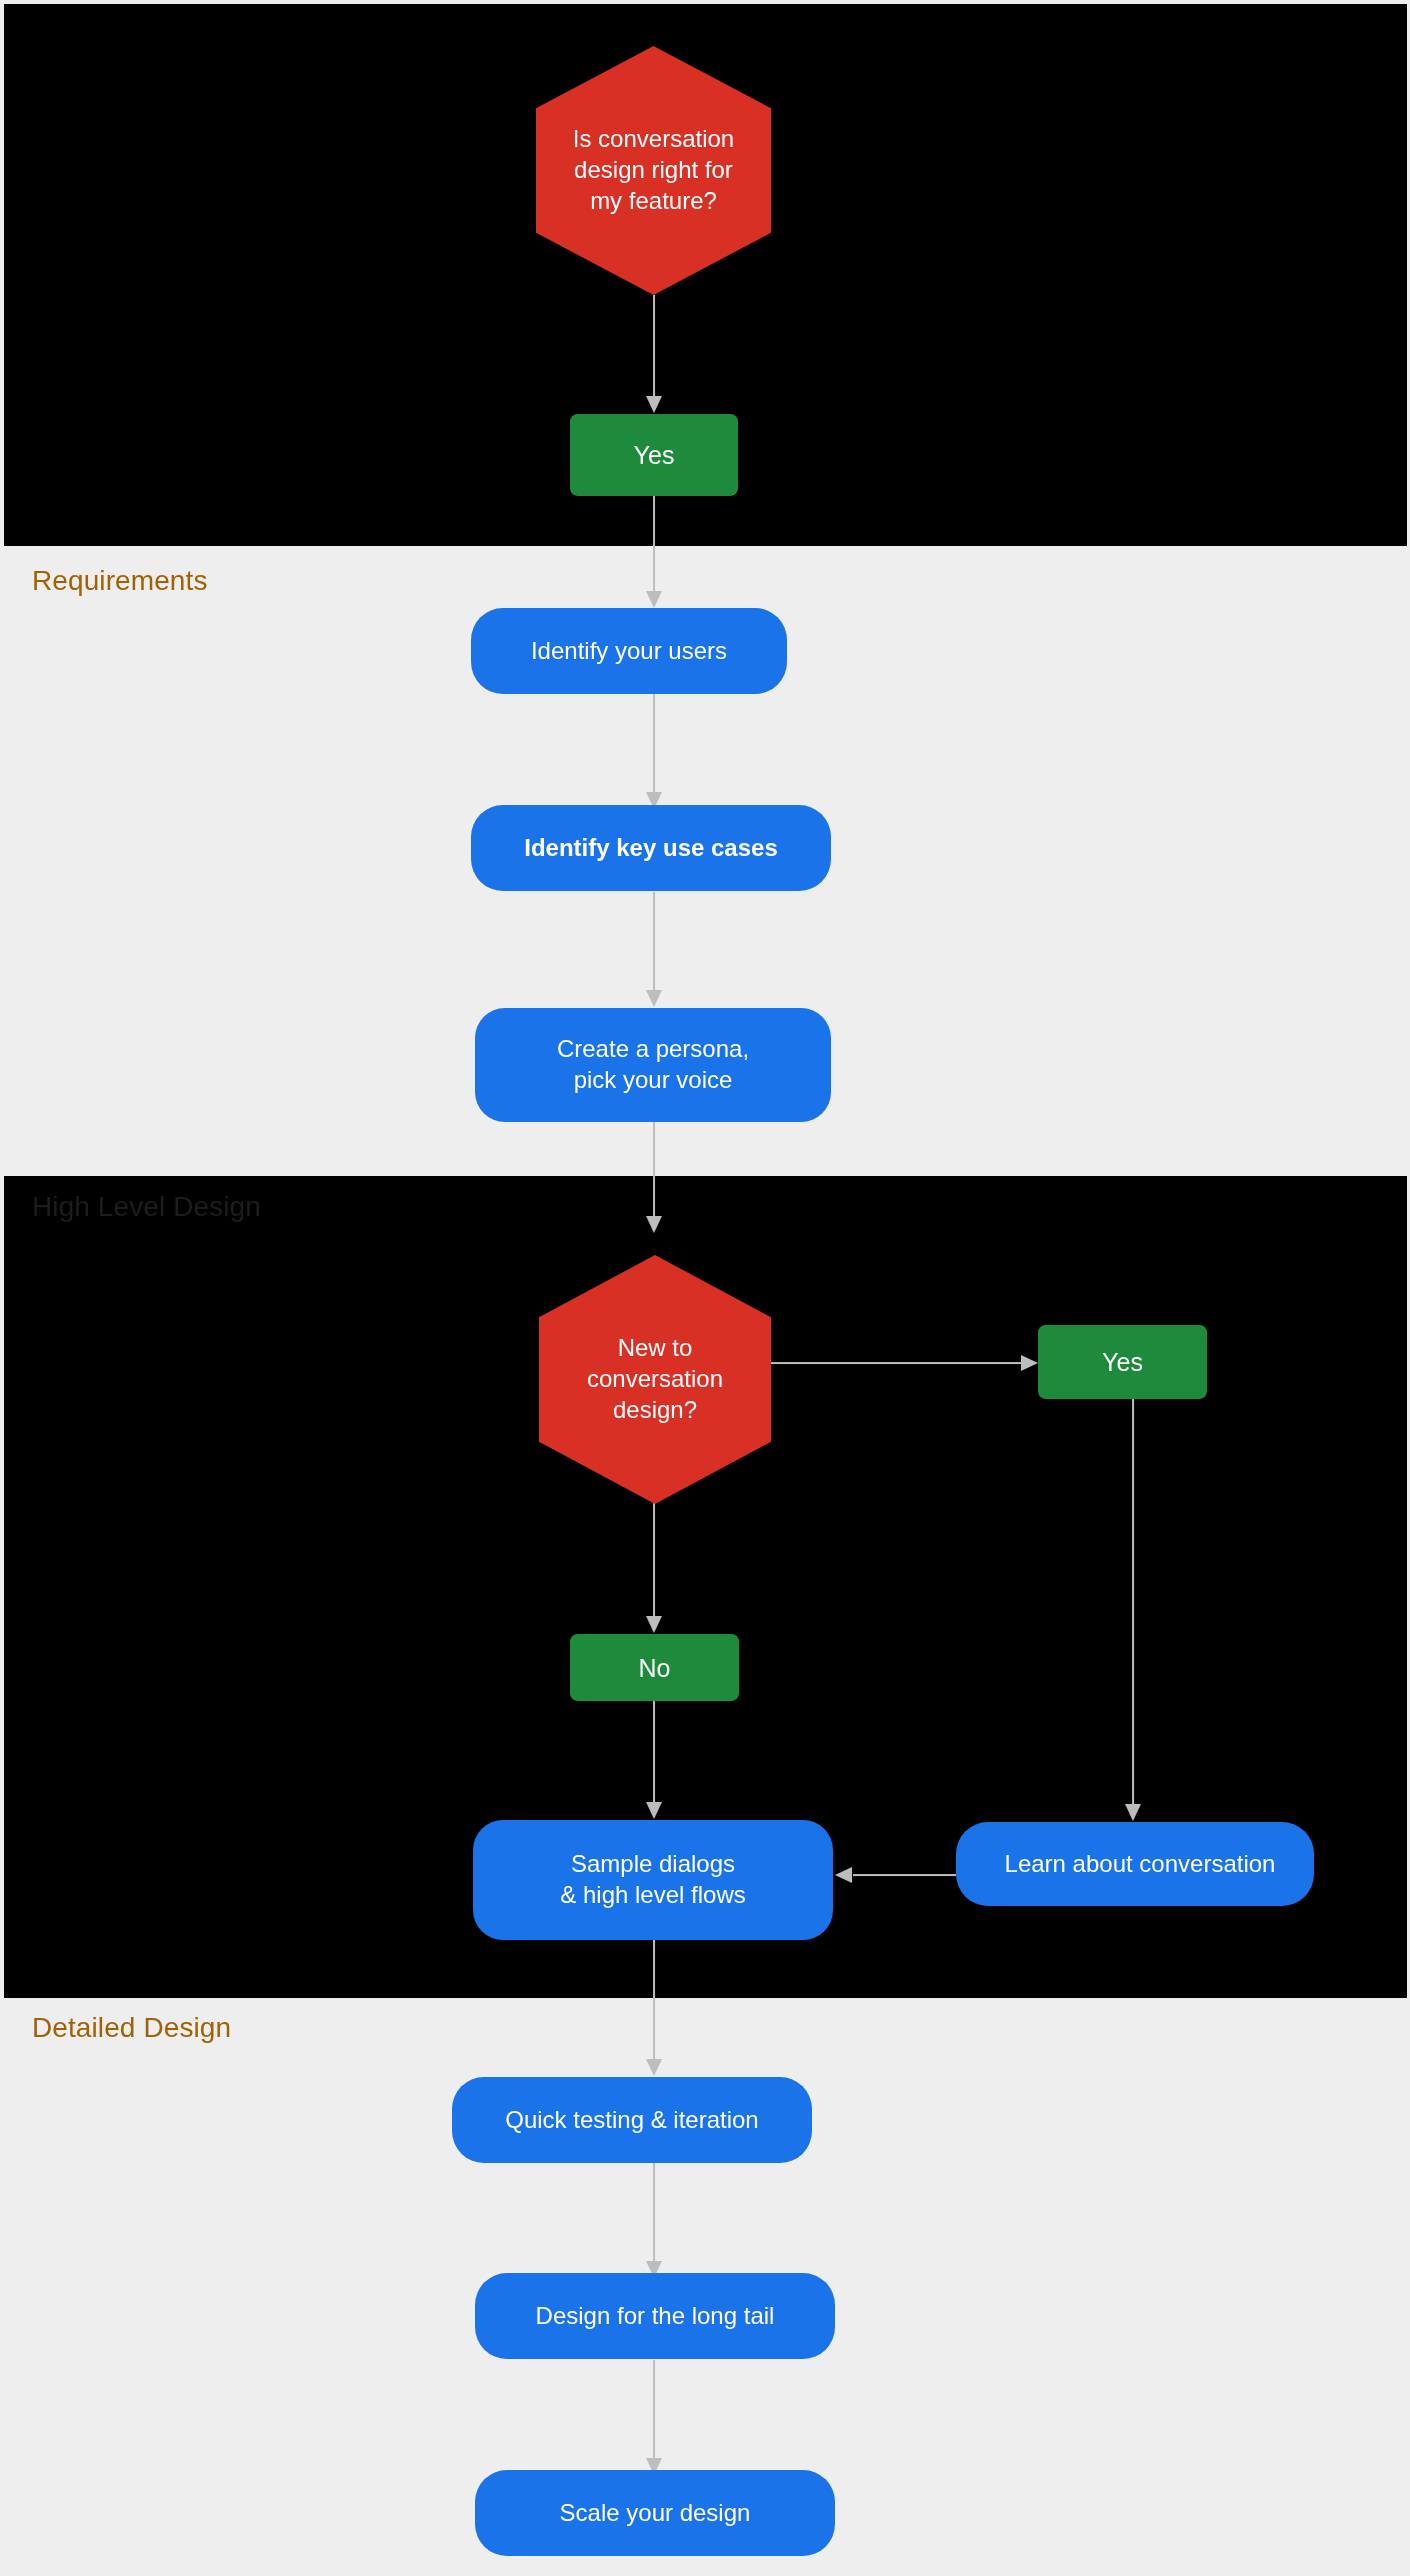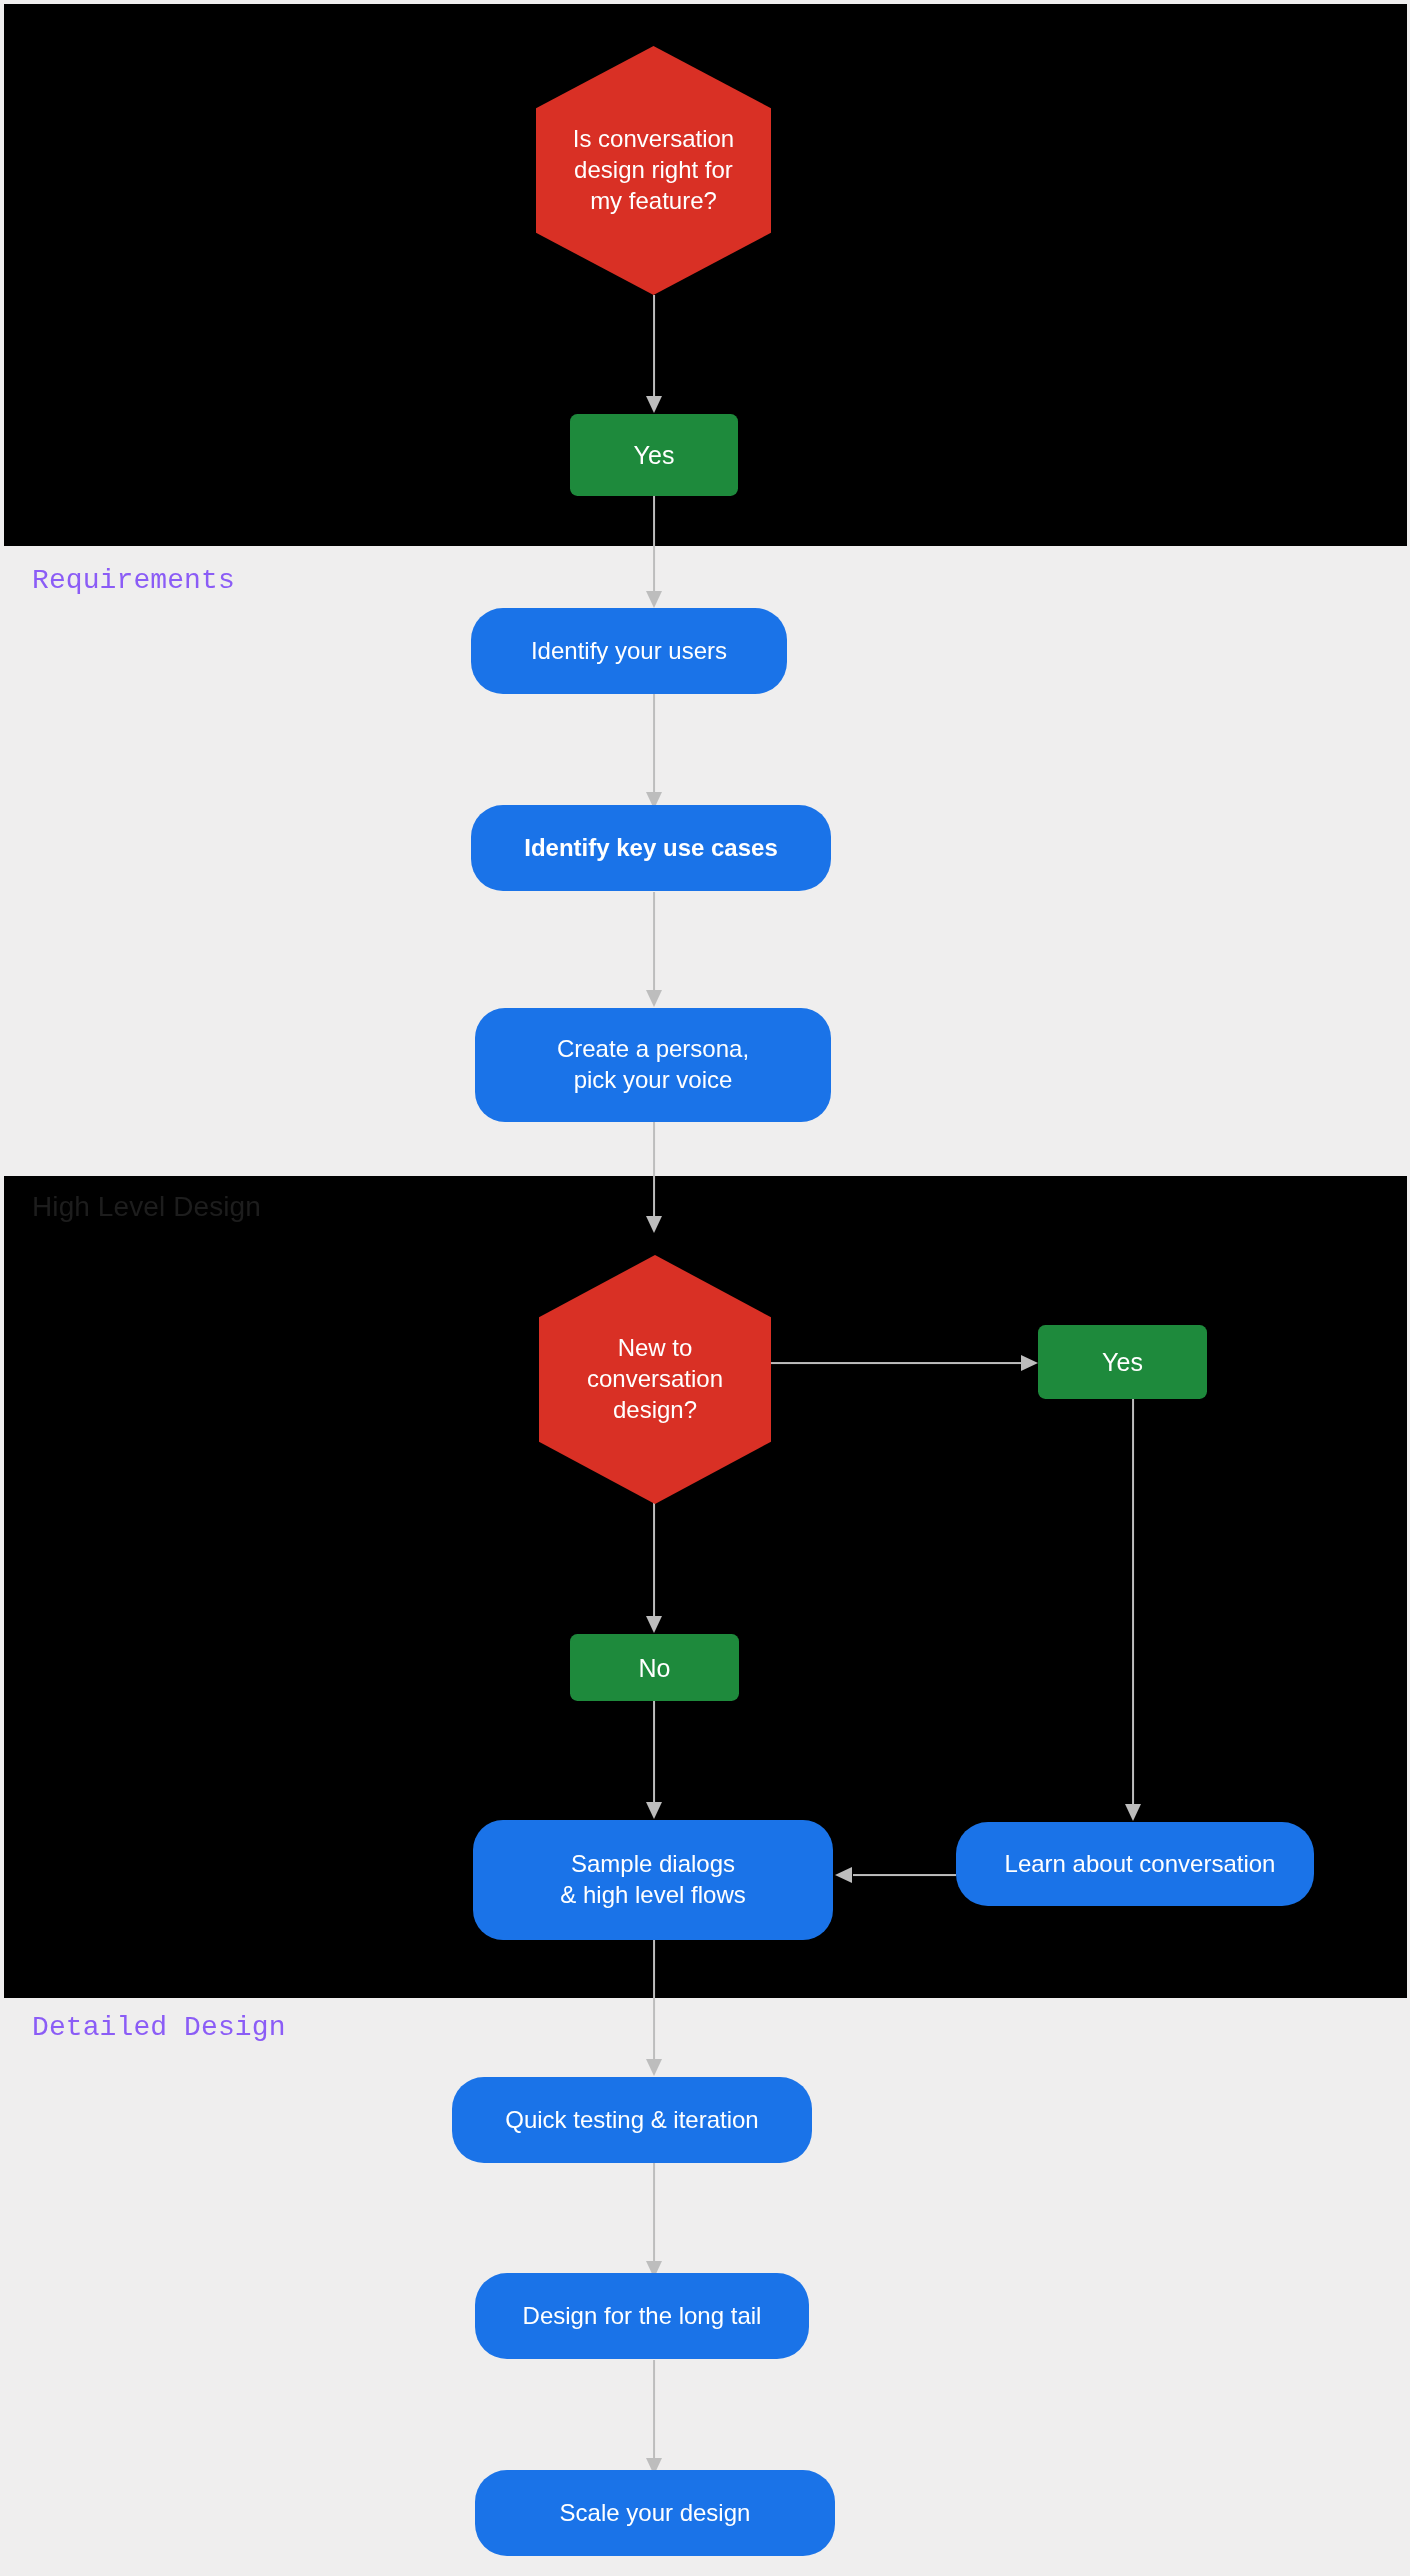--- a/index.html
+++ b/index.html
@@ -27,21 +27,21 @@
 
   
   .lane-title {
     position: absolute;
     left: 32px;
     font-size: 28px;
     letter-spacing: 0.1px;
     white-space: nowrap;
     font-family: "Liberation Sans", sans-serif;
   }
-  .lane-title.on-light { color: #8b5cf6; font-family: Liberation Mono, monospace; }
+  .lane-title.on-light { color: #a16207; }
   .lane-title.on-dark  { color: #1d1d1d; }
 
   
   .node {
     position: absolute;
     box-sizing: border-box;
     display: flex;
     align-items: center;
     justify-content: center;
     text-align: center;
@@ -259,21 +259,21 @@
   </div>
 
   <div class="node process" style="left:956px; top:1822px; width:358px; height:84px;padding-left:10px;">
     <span class="label">Learn about conversation</span>
   </div>
 
   <div class="node process" style="left:452px; top:2077px; width:360px; height:86px;">
     <span class="label">Quick testing &amp; iteration</span>
   </div>
 
-  <div class="node process" style="left:475px; top:2273px; width:334px; height:86px;">
+  <div class="node process" style="left:475px; top:2273px; width:360px; height:86px;">
     <span class="label">Design for the long tail</span>
   </div>
 
   <div class="node process" style="left:475px; top:2470px; width:360px; height:86px;">
     <span class="label">Scale your design</span>
   </div>
 
 </div>
 
 

